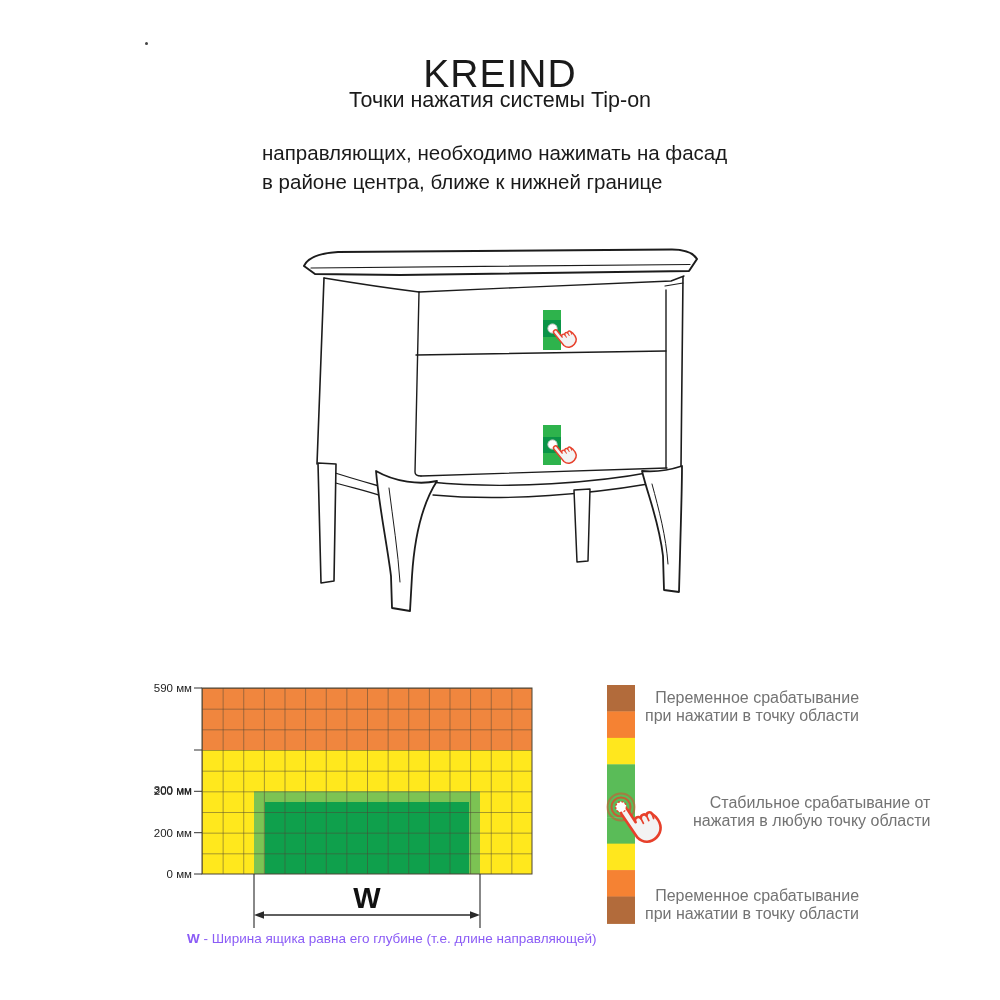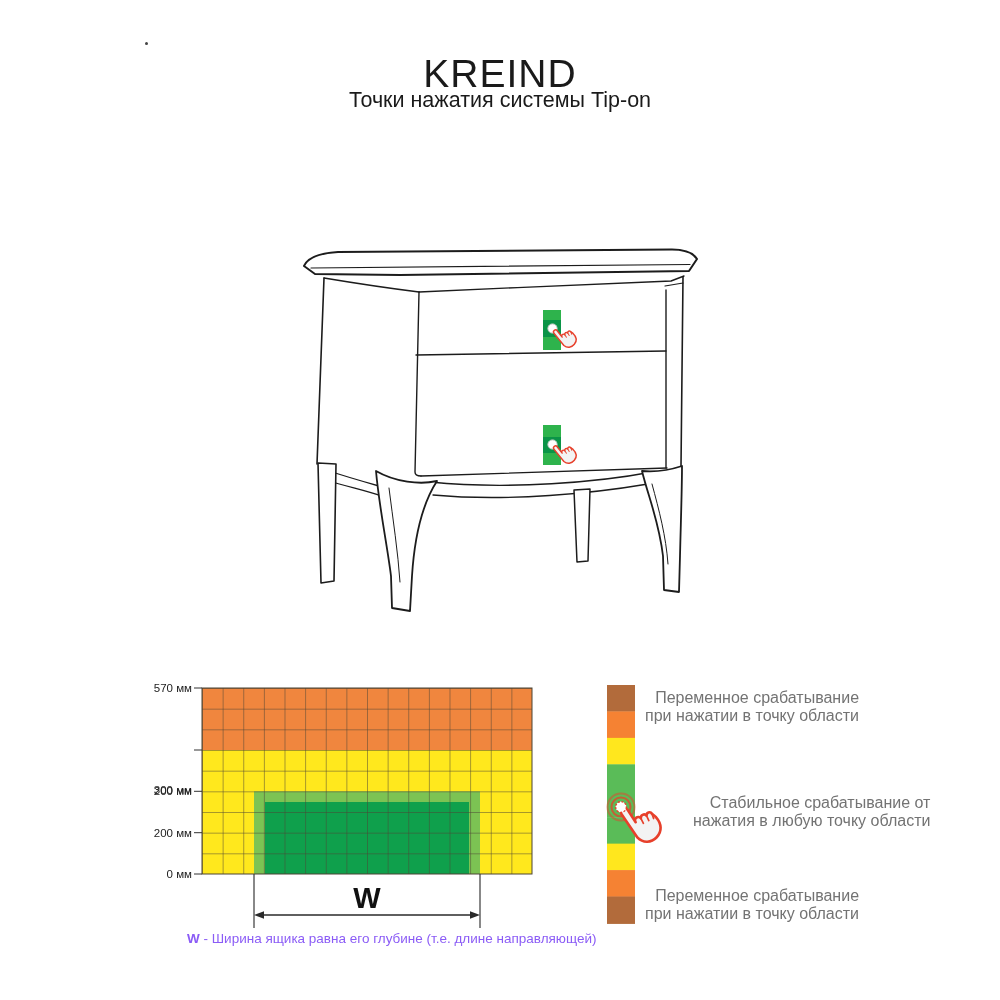--- a/index.html
+++ b/index.html
@@ -22,20 +22,22 @@
 </style>
 </head>
 <body>
 
 <div class="abs dot"></div>
 
 <div class="abs title">KREIND</div>
 <div class="abs subtitle">Точки нажатия системы Tip-on</div>
 
 <div class="abs descr">
+  <div>направляющих, необходимо нажимать на фасад</div>
+  <div>в районе центра, ближе к нижней границе</div>
 </div>
 
 <svg class="abs" style="left:280px;top:244px;" width="440" height="386" viewBox="0 0 440 386">
   <defs>
     <g id="hand-glyph">
       <path d="M-2.4,3 A2.4,2.4 0 0 1 2.4,3 L2.4,12.5 A2.1,2.1 0 0 1 6.6,12.2 A2.1,2.1 0 0 1 10.6,12.7 A1.9,1.9 0 0 1 14.2,13.6 L15.2,17 C16,22.5 13.5,26.8 8.5,28 C3.5,29.2 -1,26.5 -2,21.5 Z" fill="#f3f3f3" stroke="#E7402B" stroke-width="1.7" stroke-linejoin="round"></path>
       <path d="M6.6,12.2 L6.2,15.8 M10.6,12.7 L10.1,16.2 M14.2,13.6 L13.4,16.8" stroke="#E7402B" stroke-width="1.1" fill="none" stroke-linecap="round"></path>
     </g>
   </defs>
 
@@ -105,21 +107,21 @@
   </g>
 
   <g>
     <path d="M61,189 V243 M287,189 V243" stroke="#3a3a3a" stroke-width="1.2" fill="none"></path>
     <path d="M68,230 H280" stroke="#2a2a2a" stroke-width="1.3"></path>
     <path d="M61,230 L71,226.2 L71,233.8 Z" fill="#2a2a2a"></path>
     <path d="M287,230 L277,226.2 L277,233.8 Z" fill="#2a2a2a"></path>
   </g>
 </svg>
 
-<div class="abs tick" style="top:682px;">570 мм</div>
+<div class="abs tick" style="top:682px;">590 мм</div>
 <div class="abs tick" style="top:744px;margin-top:40px;">300 мм</div>
 <div class="abs tick" style="top:785px;">200 мм</div>
 <div class="abs tick" style="top:827px;">200 мм</div>
 <div class="abs tick" style="top:868px;">0 мм</div>
 
 <div class="abs wlabel">W</div>
 
 <div class="abs caption"><b>W</b><span> - Ширина ящика равна его глубине (т.е. длине направляющей)</span></div>
 
 <svg class="abs" style="left:607px;top:685px;" width="28" height="239" viewBox="0 0 28 239">

